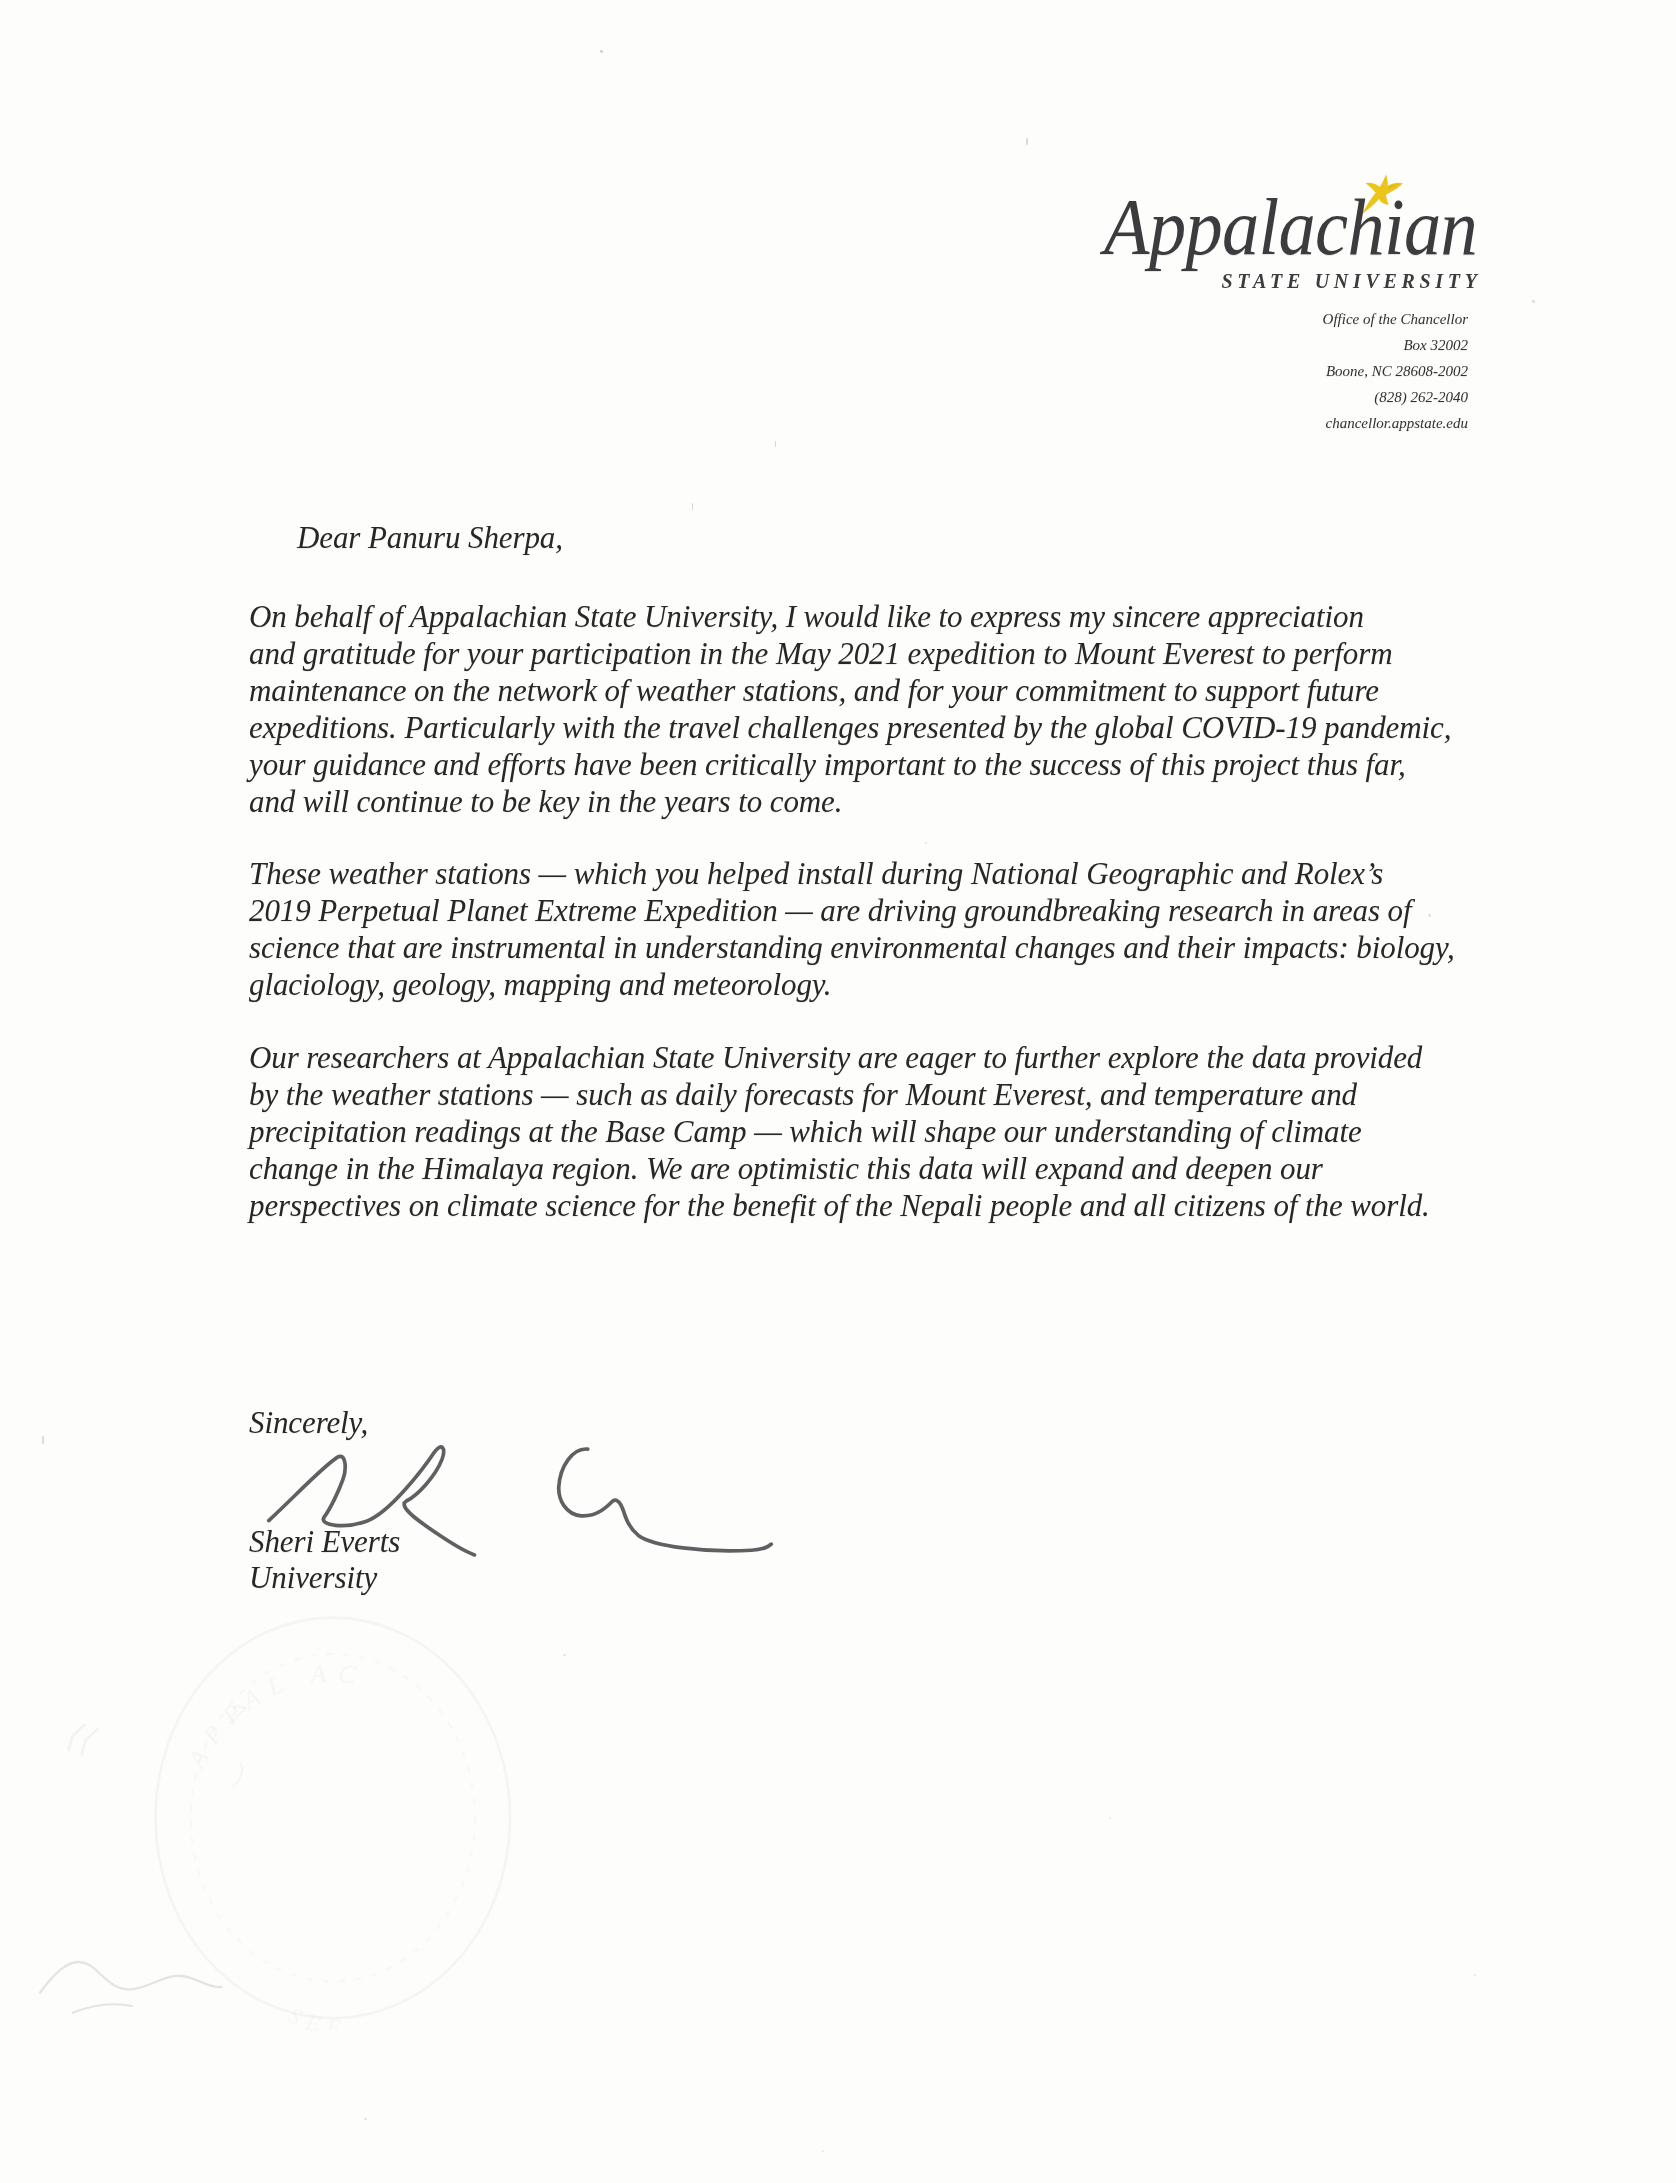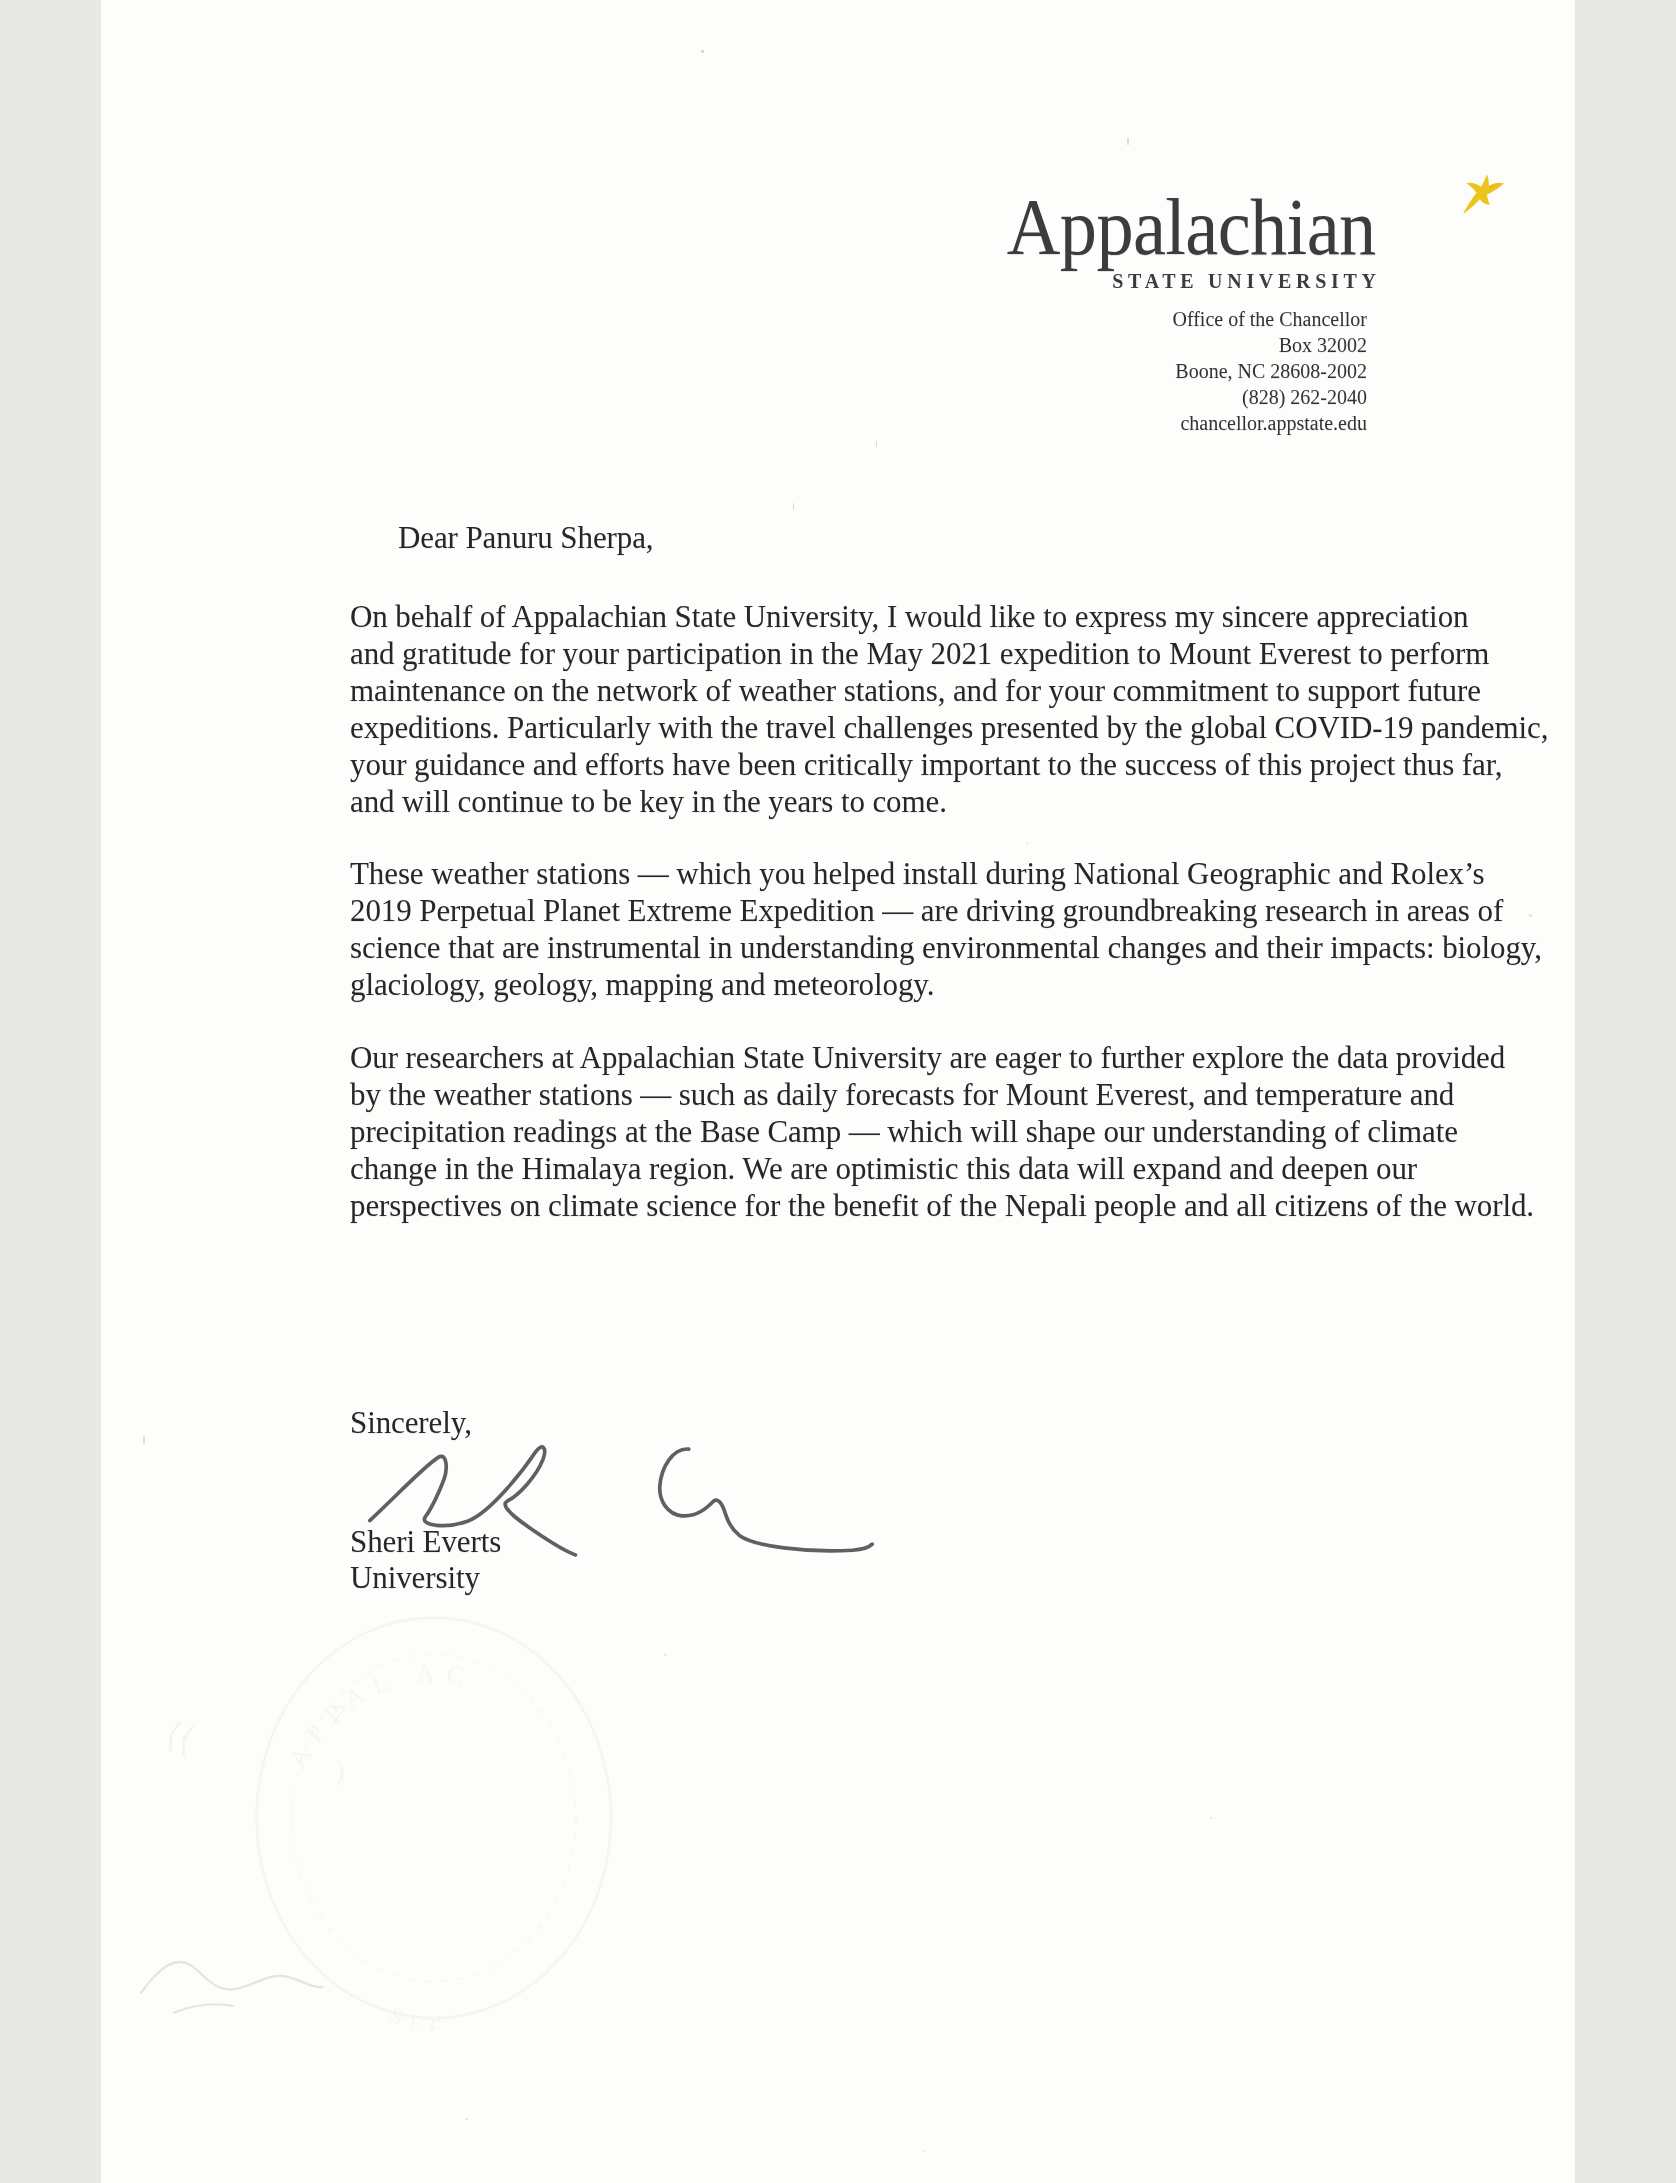--- a/index.html
+++ b/index.html
@@ -1,43 +1,44 @@
 <!DOCTYPE html>
 <html style="font-size:10.8px"><head>
 <meta charset="utf-8">
 <style>
   html,body{margin:0;padding:0;background:#e8e8e6;}
   .page{
     position:relative;
-    width:1474px;height:2183px;
+    width:1676px;height:2183px;
     margin:0 auto;
     background:#fdfdfb;
     overflow:hidden;
     font-family:"Liberation Serif","DejaVu Serif",serif;
     color:#2b2b2b;
+    font-style:italic;
   }
   
   .letterhead{position:absolute;top:0;left:0;width:100%;height:473px;}
   .wordmark{
     position:absolute;right:199px;top:187px;
     font-size:80px;line-height:1;color:#3c3c3e;
     letter-spacing:-0.7px;white-space:nowrap;
     transform:scaleX(0.93);transform-origin:right top;
     text-shadow:0 1.4px 0.7px rgba(0,0,0,0.10);
   }
   .tagline{
     position:absolute;right:199px;top:270px;
     font-size:20px;color:#3c3c3e;letter-spacing:4.7px;margin-right:-4.7px;
     white-space:nowrap;font-weight:bold;
     transform:scaleY(1.05);
   }
   .bird{position:absolute;left:1360px;top:173px;width:49px;height:45px;}
   .contact{
     position:absolute;right:208px;top:306px;
-    font-size:20px;line-height:26px;color:#333;
+    font-size:15px;line-height:26px;color:#333;
     text-align:right;white-space:pre-line;
     text-shadow:0 0.7px 0.7px rgba(0,0,0,0.08);
   }
   
   .bodytext{
     position:absolute;left:249px;
     font-size:31px;line-height:37px;letter-spacing:-0.1px;
     color:#272727;white-space:pre-line;margin:0;
     text-shadow:0 1.4px 0.7px rgba(0,0,0,0.07);
   }

